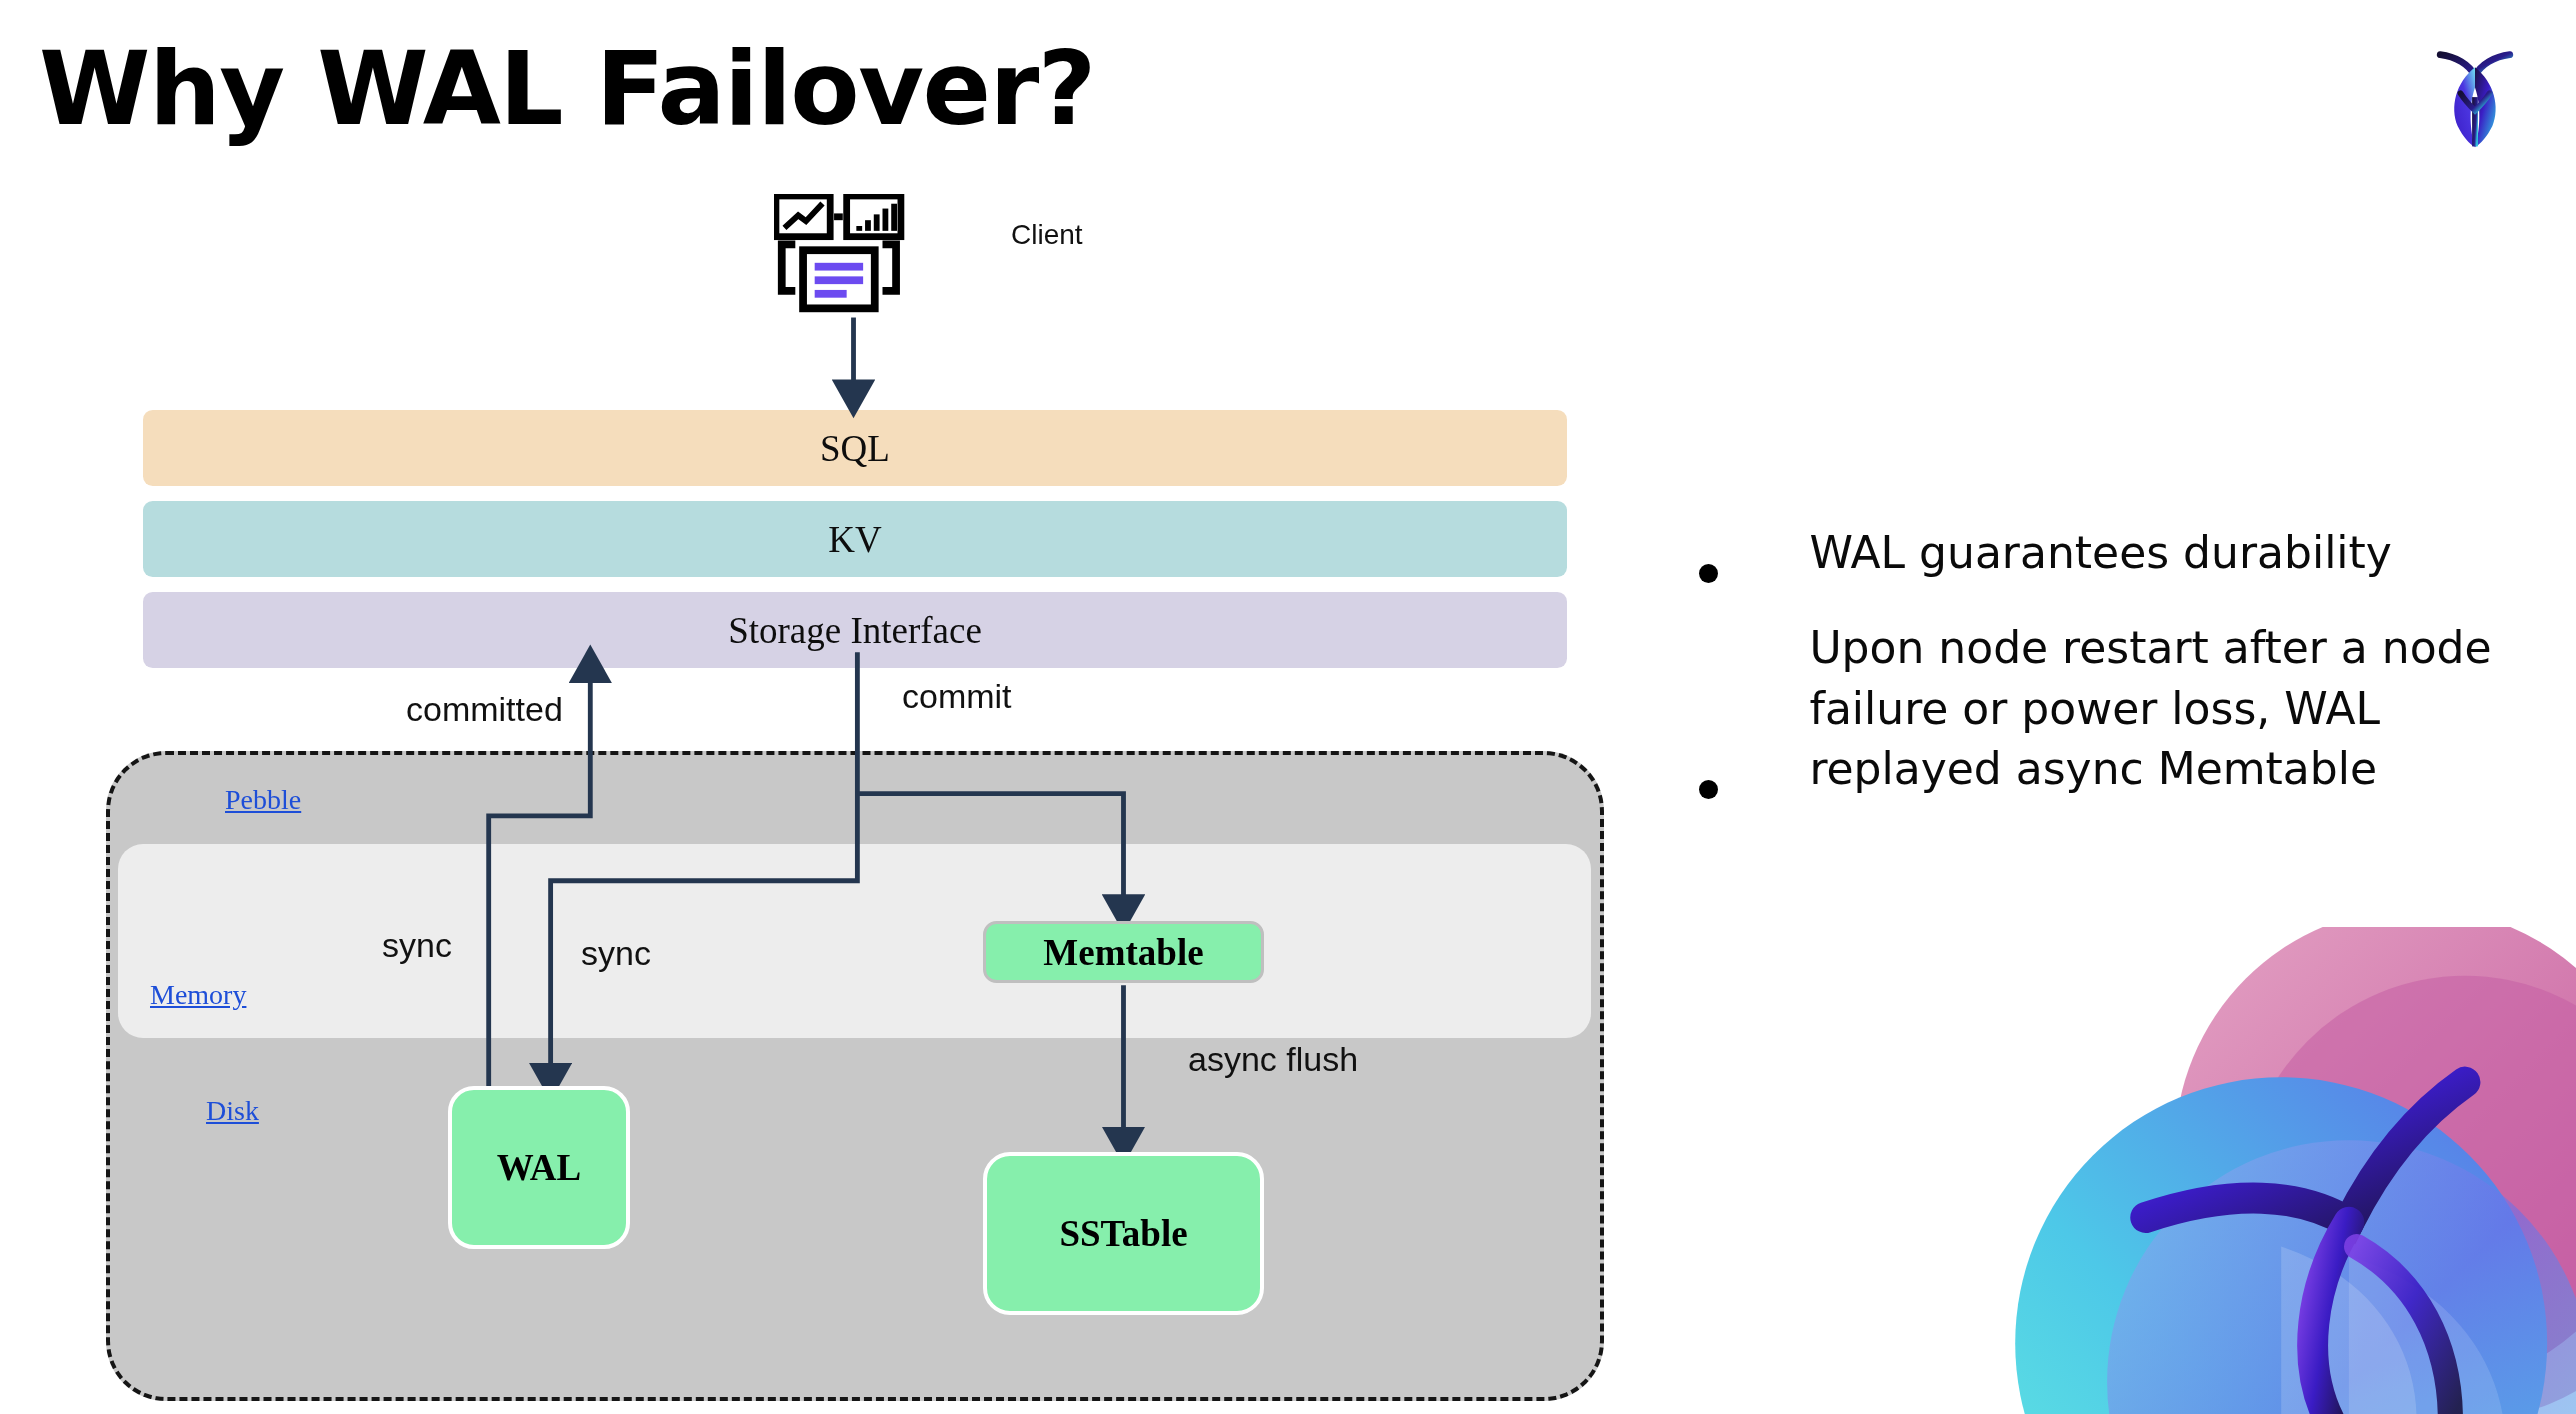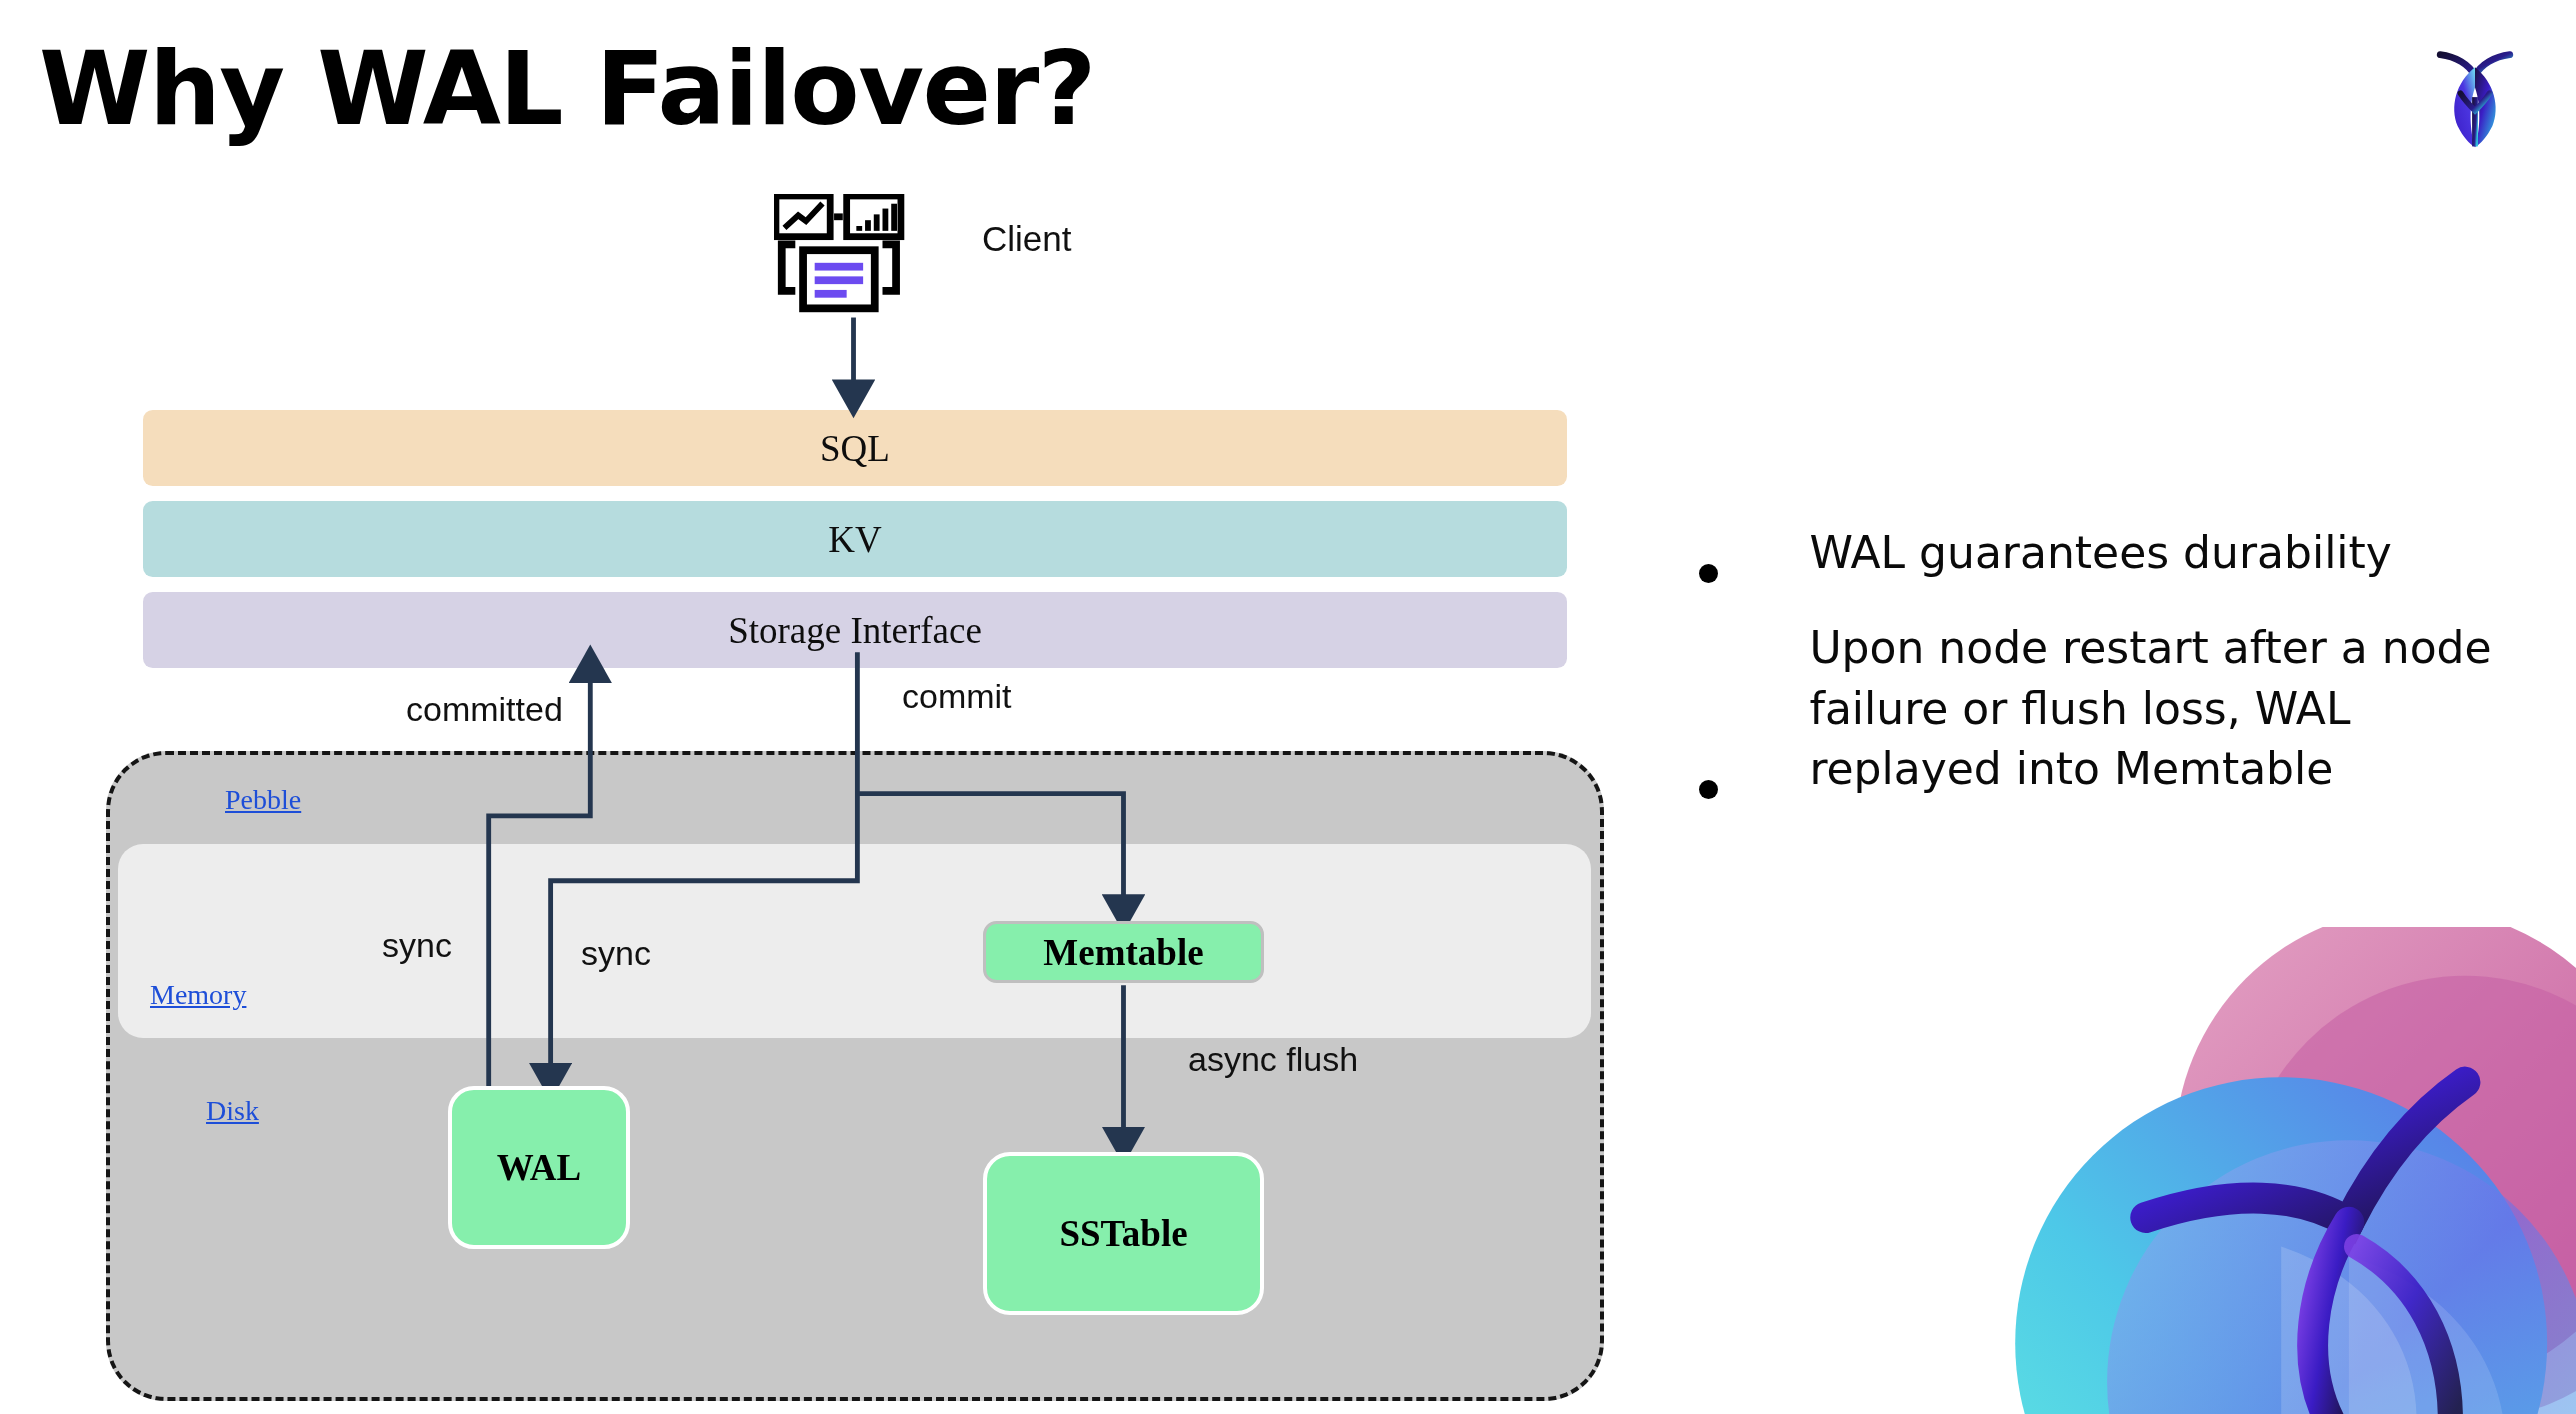--- a/index.html
+++ b/index.html
@@ -60,24 +60,24 @@
   
   #client-icon {
     position: absolute;
     left: 774px;
     top: 194px;
     width: 155px;
     height: 126px;
   }
   #client-label {
     position: absolute;
-    left: 982px;
+    left: 1011px;
     top: 219px;
     font-family: "Liberation Sans", sans-serif;
-    font-size: 35px;
+    font-size: 28px;
     color: #111111;
     white-space: nowrap;
   }
 
   
   .layer-bar {
     position: absolute;
     left: 143px;
     width: 1424px;
     height: 76px;
@@ -374,18 +374,18 @@
   <div class="edge-label" id="label-sync-2">sync</div>
   <div class="edge-label" id="label-asyncflush">async flush</div>
 
   <div id="bullet-list">
     <div class="bullet-row">
       <span class="bullet-dot"></span>
       <span class="bullet-text">WAL guarantees durability</span>
     </div>
     <div class="bullet-row">
       <span class="bullet-dot"></span>
-      <span class="bullet-text">Upon node restart after a node failure or flush loss, WAL replayed into Memtable</span>
+      <span class="bullet-text">Upon node restart after a node failure or power loss, WAL replayed async Memtable</span>
     </div>
   </div>
 
 </div>
 
 
 </body></html>

